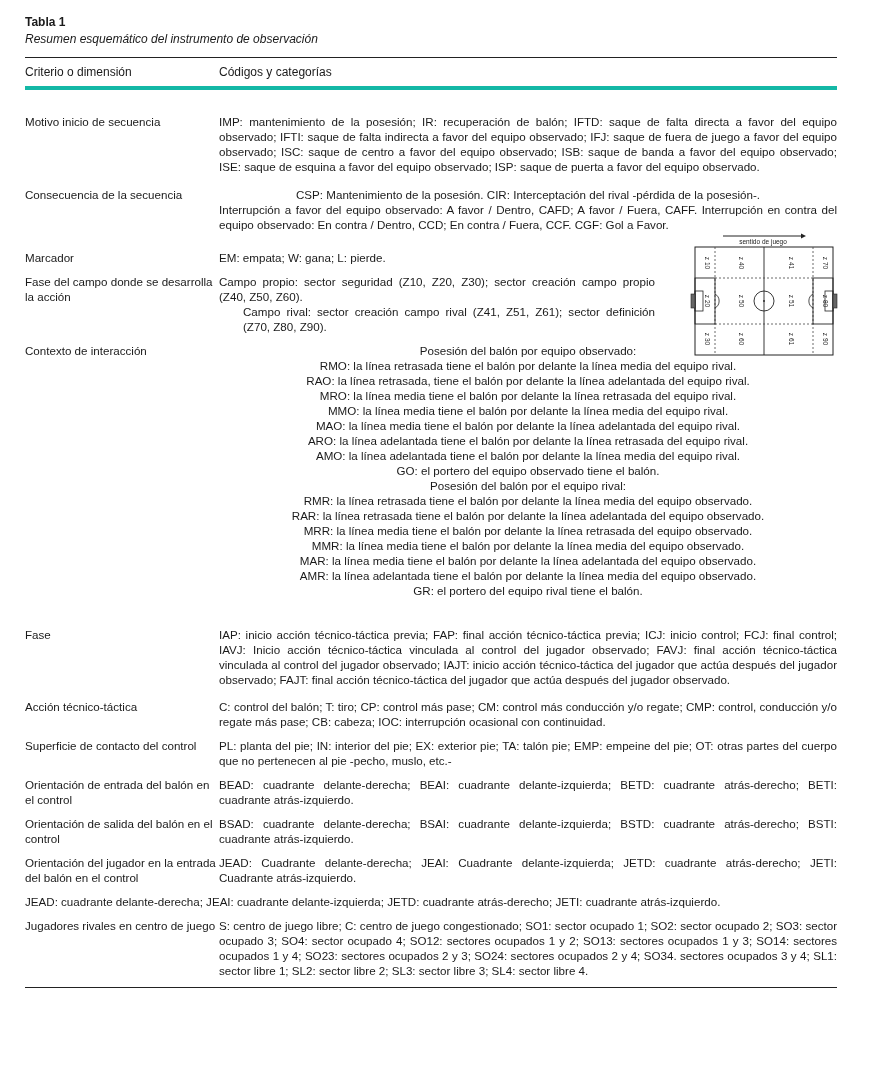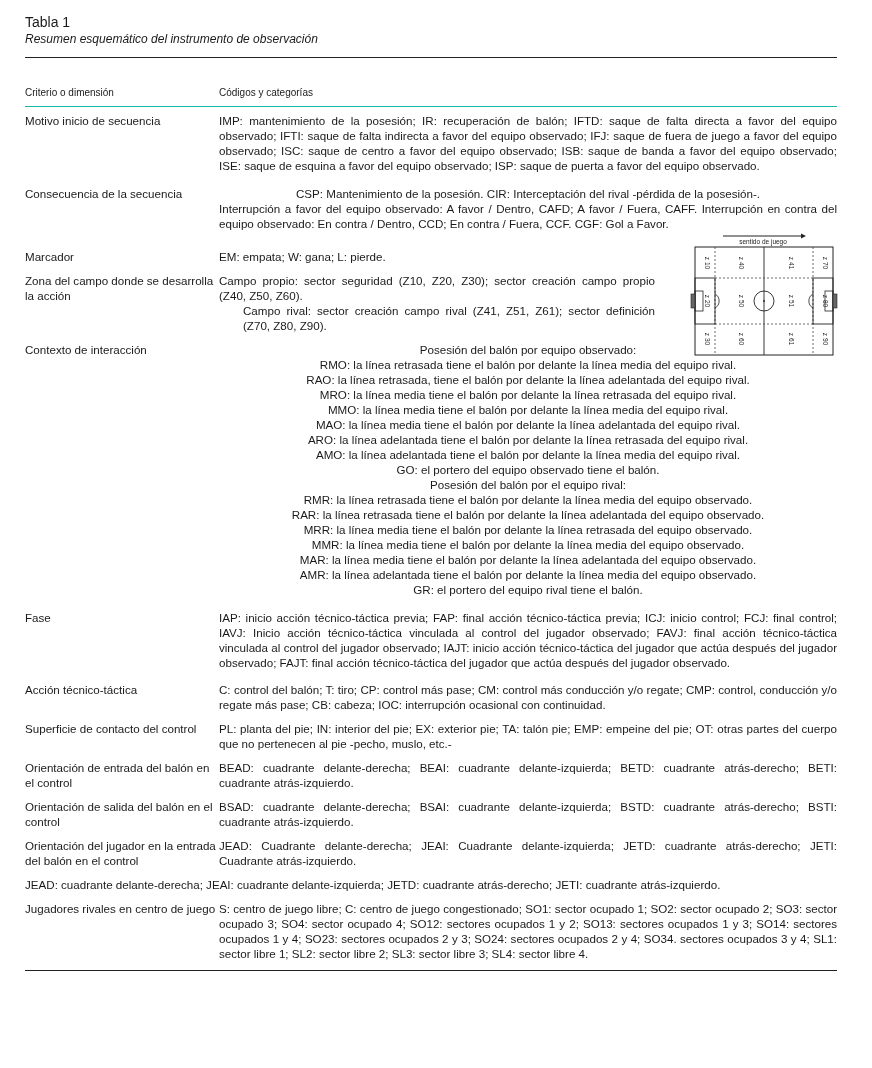--- a/index.html
+++ b/index.html
@@ -1,33 +1,33 @@
 <!DOCTYPE html>
 <html><head>
 <meta charset="utf-8">
 <style>
   html, body { margin: 0; padding: 0; background: #ffffff; }
   body {
     width: 872px; height: 1068px; overflow: hidden; position: relative;
     font-family: "Liberation Sans", sans-serif; color: #1a1a1a;
   }
   .page { position: absolute; left: 25px; top: 14px; width: 812px; }
-  .table-label { font-weight: normal; font-size: 14px; line-height: 16px; }
+  .table-label { font-weight: bold; font-size: 12px; line-height: 16px; }
   .table-caption { font-style: italic; font-size: 12px; line-height: 16px; margin-top: 1px; }
   .rule-top { border-top: 1px solid #222; margin-top: 10px; }
-  .header-row { display: flex; font-size: 10px; line-height: 15px; padding: 7px 0 6px 0; border-bottom: 1px solid #14b8a6; margin-top: 20px; }
+  .header-row { display: flex; font-size: 12px; line-height: 15px; padding: 7px 0 6px 0; border-bottom: 4px solid #14b8a6; }
   .col1 { width: 194px; flex: 0 0 194px; }
   .col2 { flex: 1; }
   .row { display: flex; font-size: 11.6px; line-height: 15px; margin-top: 9px; }
   .row .col2 { text-align: justify; }
   .ctx-line { display: block; text-align: center; white-space: nowrap; }
   .zone-text { width: 436px; text-align: justify; }
   .rule-bottom { border-top: 1px solid #222; margin-top: 9px; }
   .field-figure { position: absolute; left: 689px; top: 233px; width: 152px; height: 125px; }
-  .first-row { margin-top: 6px; }
+  .first-row { margin-top: 24px; }
 </style>
 </head>
 <body>
 
 <div class="page">
   <div class="table-label">Tabla 1</div>
   <div class="table-caption">Resumen esquemático del instrumento de observación</div>
   <div class="rule-top"></div>
 
   <div class="header-row">
@@ -47,21 +47,21 @@
       <span style="display:block;text-align:justify;">Interrupción a favor del equipo observado: A favor / Dentro, CAFD; A favor / Fuera, CAFF. Interrupción en contra del equipo observado: En contra / Dentro, CCD; En contra / Fuera, CCF. CGF: Gol a Favor.</span>
     </div>
   </div>
 
   <div class="row" style="margin-top:18px;">
     <div class="col1">Marcador</div>
     <div class="col2">EM: empata; W: gana; L: pierde.</div>
   </div>
 
   <div class="row">
-    <div class="col1">Zona del campo donde se desarrolla la acción</div>
+    <div class="col1">Fase del campo donde se desarrolla la acción</div>
     <div class="col2">
       <div class="zone-text">
         <span style="display:block;text-align:justify;">Campo propio: sector seguridad (Z10, Z20, Z30); sector creación campo propio (Z40, Z50, Z60).</span>
         <span style="display:block;text-align:justify;margin-left:24px;">Campo rival: sector creación campo rival (Z41, Z51, Z61); sector definición (Z70, Z80, Z90).</span>
       </div>
     </div>
   </div>
 
   <div class="row">
     <div class="col1">Contexto de  interacción</div>
@@ -79,21 +79,21 @@
       <span class="ctx-line">RMR: la línea retrasada tiene el balón por delante la línea media del equipo observado.</span>
       <span class="ctx-line">RAR: la línea retrasada tiene el balón por delante la línea adelantada del equipo observado.</span>
       <span class="ctx-line">MRR: la línea media tiene el balón por delante la línea retrasada del equipo observado.</span>
       <span class="ctx-line">MMR: la línea media tiene el balón por delante la línea media del equipo observado.</span>
       <span class="ctx-line">MAR: la línea media tiene el balón por delante la línea adelantada del equipo observado.</span>
       <span class="ctx-line">AMR: la línea adelantada tiene el balón por delante la línea media del equipo observado.</span>
       <span class="ctx-line">GR: el portero del equipo rival tiene el balón.</span>
     </div>
   </div>
 
-  <div class="row" style="margin-top:13px;">
+  <div class="row" style="margin-top:29px;">
     <div class="col1">Fase</div>
     <div class="col2">IAP: inicio acción técnico-táctica previa; FAP: final acción técnico-táctica previa; ICJ: inicio control; FCJ: final control; IAVJ: Inicio acción técnico-táctica vinculada al control del jugador observado; FAVJ: final acción técnico-táctica vinculada al control del jugador observado; IAJT: inicio acción técnico-táctica del jugador que actúa después del jugador observado; FAJT: final acción técnico-táctica del jugador que actúa después del jugador observado.</div>
   </div>
 
   <div class="row" style="margin-top:12px;">
     <div class="col1">Acción técnico-táctica</div>
     <div class="col2">C: control del balón; T: tiro; CP: control más pase; CM: control más conducción y/o regate; CMP: control, conducción y/o regate más pase; CB: cabeza; IOC: interrupción ocasional con continuidad.</div>
   </div>
 
   <div class="row" style="">

